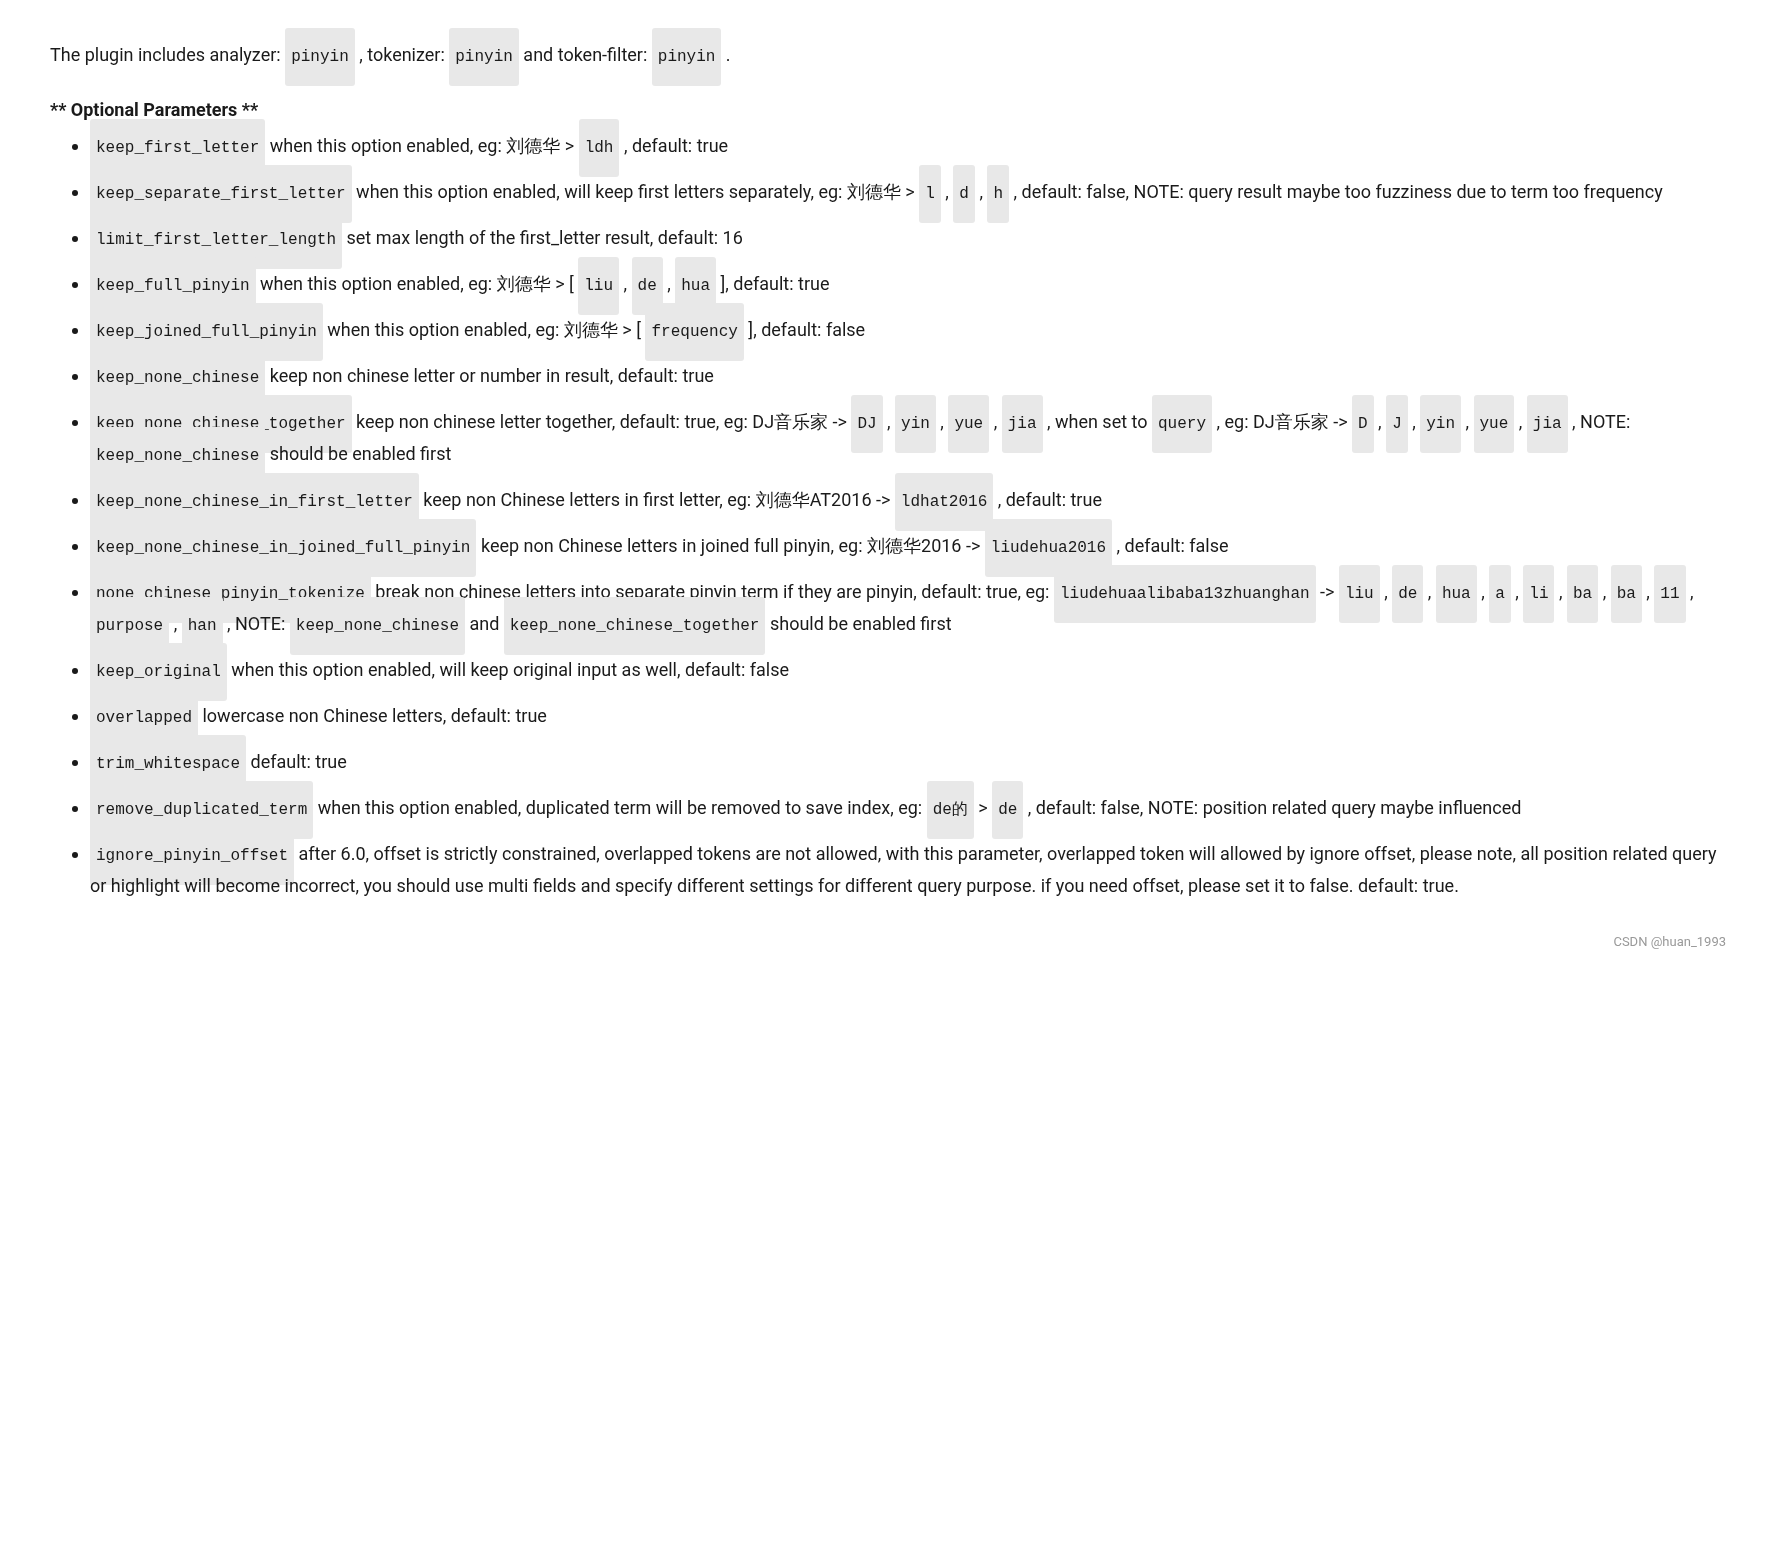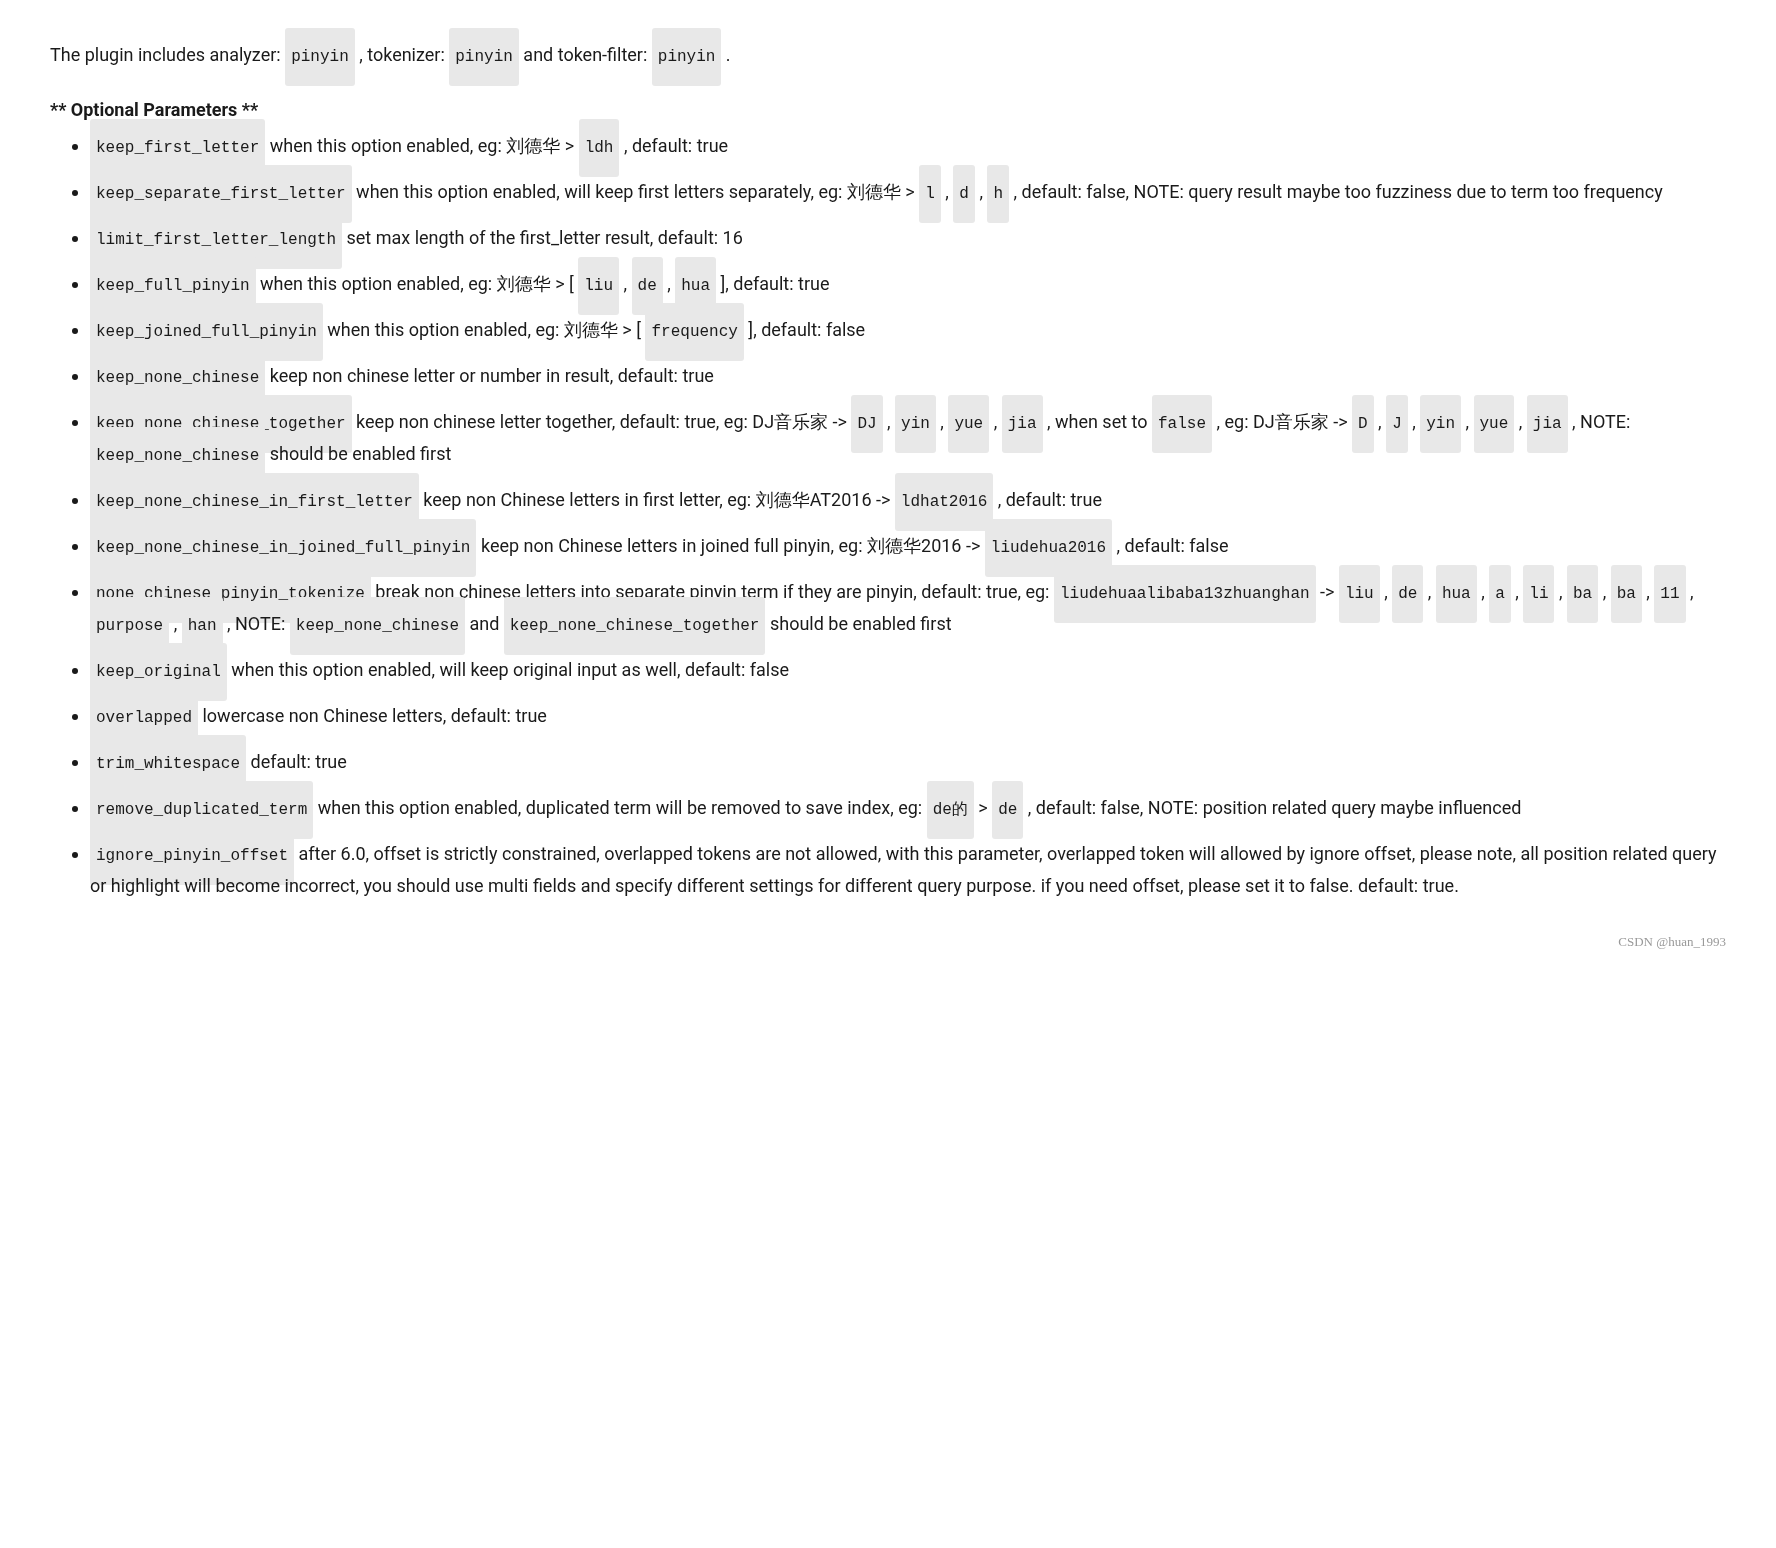--- a/index.html
+++ b/index.html
@@ -49,21 +49,20 @@
       font-family: 'Courier New', Courier, monospace;
       font-size: 16px;
       color: #1a1a1a;
     }
 
     .footer-credit {
       text-align: right;
       color: #999;
       font-size: 13px;
       margin-top: 30px;
-      font-family: Liberation Serif, serif;
     }
   </style>
 </head>
 <body>
 
 <p class="intro-line">
   The plugin includes analyzer: <code>pinyin</code> , tokenizer: <code>pinyin</code> and token-filter: <code>pinyin</code> .
 </p>
 
 <p class="optional-header">** Optional Parameters **</p>
@@ -89,21 +88,21 @@
   <li>
     <code>keep_joined_full_pinyin</code> when this option enabled, eg: 刘德华 &gt; [ <code>frequency</code> ], default: false
   </li>
 
   <li>
     <code>keep_none_chinese</code> keep non chinese letter or number in result, default: true
   </li>
 
   <li>
     <code>keep_none_chinese_together</code> keep non chinese letter together, default: true, eg: DJ音乐家 -&gt;
-    <code>DJ</code> , <code>yin</code> , <code>yue</code> , <code>jia</code> , when set to <code>false</code> , eg: DJ音乐家 -&gt; <code>D</code> , <code>J</code> , <code>yin</code> , <code>yue</code> , <code>jia</code> , NOTE: <code>keep_none_chinese</code> should be enabled first
+    <code>DJ</code> , <code>yin</code> , <code>yue</code> , <code>jia</code> , when set to <code>query</code> , eg: DJ音乐家 -&gt; <code>D</code> , <code>J</code> , <code>yin</code> , <code>yue</code> , <code>jia</code> , NOTE: <code>keep_none_chinese</code> should be enabled first
   </li>
 
   <li>
     <code>keep_none_chinese_in_first_letter</code> keep non Chinese letters in first letter, eg: 刘德华AT2016 -&gt; <code>ldhat2016</code> , default: true
   </li>
 
   <li>
     <code>keep_none_chinese_in_joined_full_pinyin</code> keep non Chinese letters in joined full pinyin, eg: 刘德华2016 -&gt; <code>liudehua2016</code> , default: false
   </li>
 

